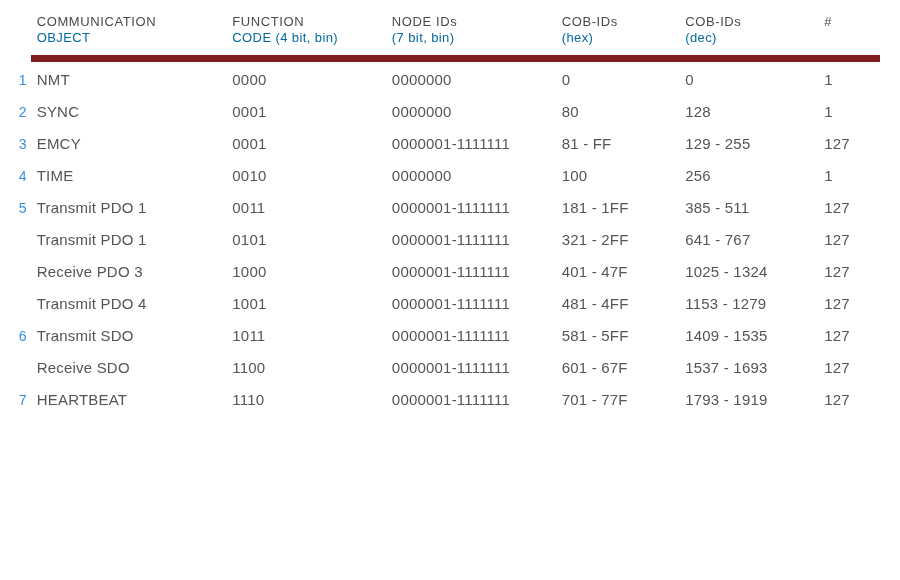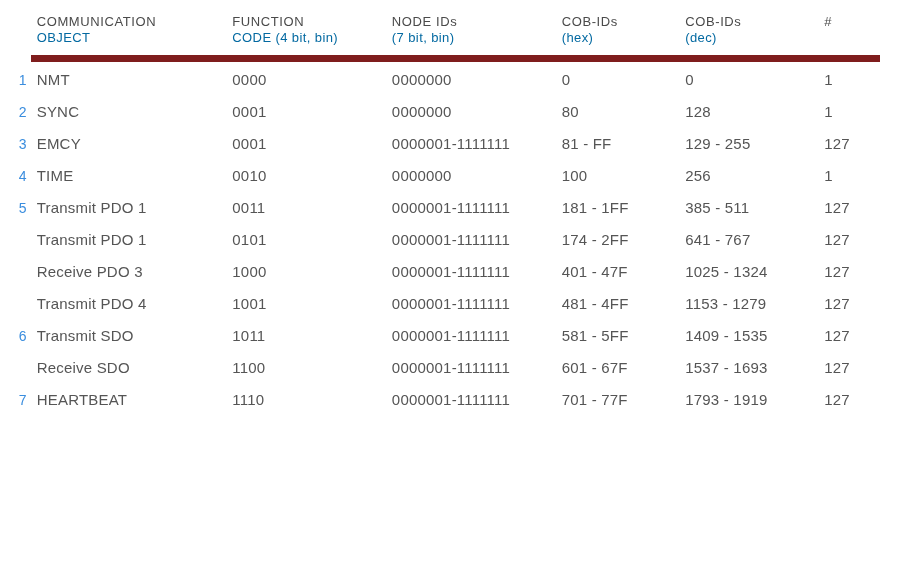--- a/index.html
+++ b/index.html
@@ -161,21 +161,21 @@
           <td>0000001-1111111</td>
           <td>181 - 1FF</td>
           <td>385 - 511</td>
           <td>127</td>
         </tr>
         <tr>
           <td class="row-num"></td>
           <td>Transmit PDO 1</td>
           <td>0101</td>
           <td>0000001-1111111</td>
-          <td>174 - 2FF</td>
+          <td>321 - 2FF</td>
           <td>641 - 767</td>
           <td>127</td>
         </tr>
         <tr>
           <td class="row-num"></td>
           <td>Receive PDO 3</td>
           <td>1000</td>
           <td>0000001-1111111</td>
           <td>401 - 47F</td>
           <td>1025 - 1324</td>

